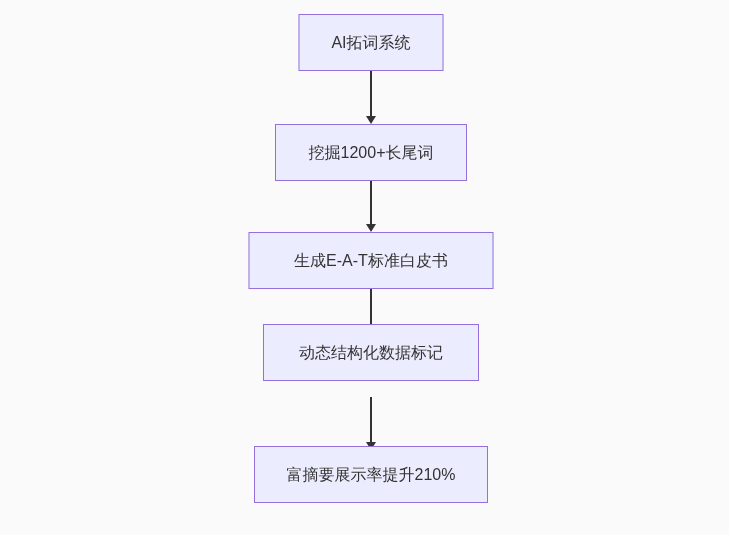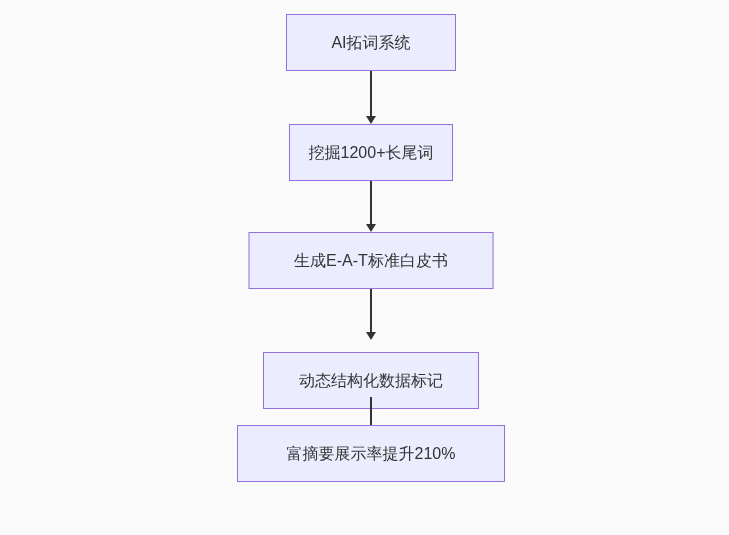--- a/index.html
+++ b/index.html
@@ -51,53 +51,53 @@
     border-left: 5px solid transparent;
     border-right: 5px solid transparent;
     border-top: 8px solid var(--arrow, #333333);
   }
 </style>
 </head>
 <body>
 
 <div class="canvas">
 
-  <div class="node" style="top:14px; width:170px;">
+  <div class="node" style="top:14px; width:145px;">
     <span>AI拓词系统</span>
   </div>
 
   <div class="arrow" style="top:71px; height:53px;">
     <div class="arrow-line"></div>
     <div class="arrow-head"></div>
   </div>
 
-  <div class="node" style="top:124px; width:164px;">
+  <div class="node" style="top:124px; width:192px;">
     <span>挖掘1200+长尾词</span>
   </div>
 
   <div class="arrow" style="top:181px; height:51px;">
     <div class="arrow-line"></div>
     <div class="arrow-head"></div>
   </div>
 
   <div class="node" style="top:232px; width:245px;">
     <span>生成E-A-T标准白皮书</span>
   </div>
 
   <div class="arrow" style="top:289px; height:51px;">
     <div class="arrow-line"></div>
     <div class="arrow-head"></div>
   </div>
 
-  <div class="node" style="top:352px; width:216px;">
+  <div class="node" style="top:324px; width:216px;">
     <span>动态结构化数据标记</span>
   </div>
 
   <div class="arrow" style="top:397px; height:53px;">
     <div class="arrow-line"></div>
     <div class="arrow-head"></div>
   </div>
 
-  <div class="node" style="top:425px; width:268px;">
+  <div class="node" style="top:446px; width:234px;">
     <span>富摘要展示率提升210%</span>
   </div>
 
 </div>
 
 </body></html>

